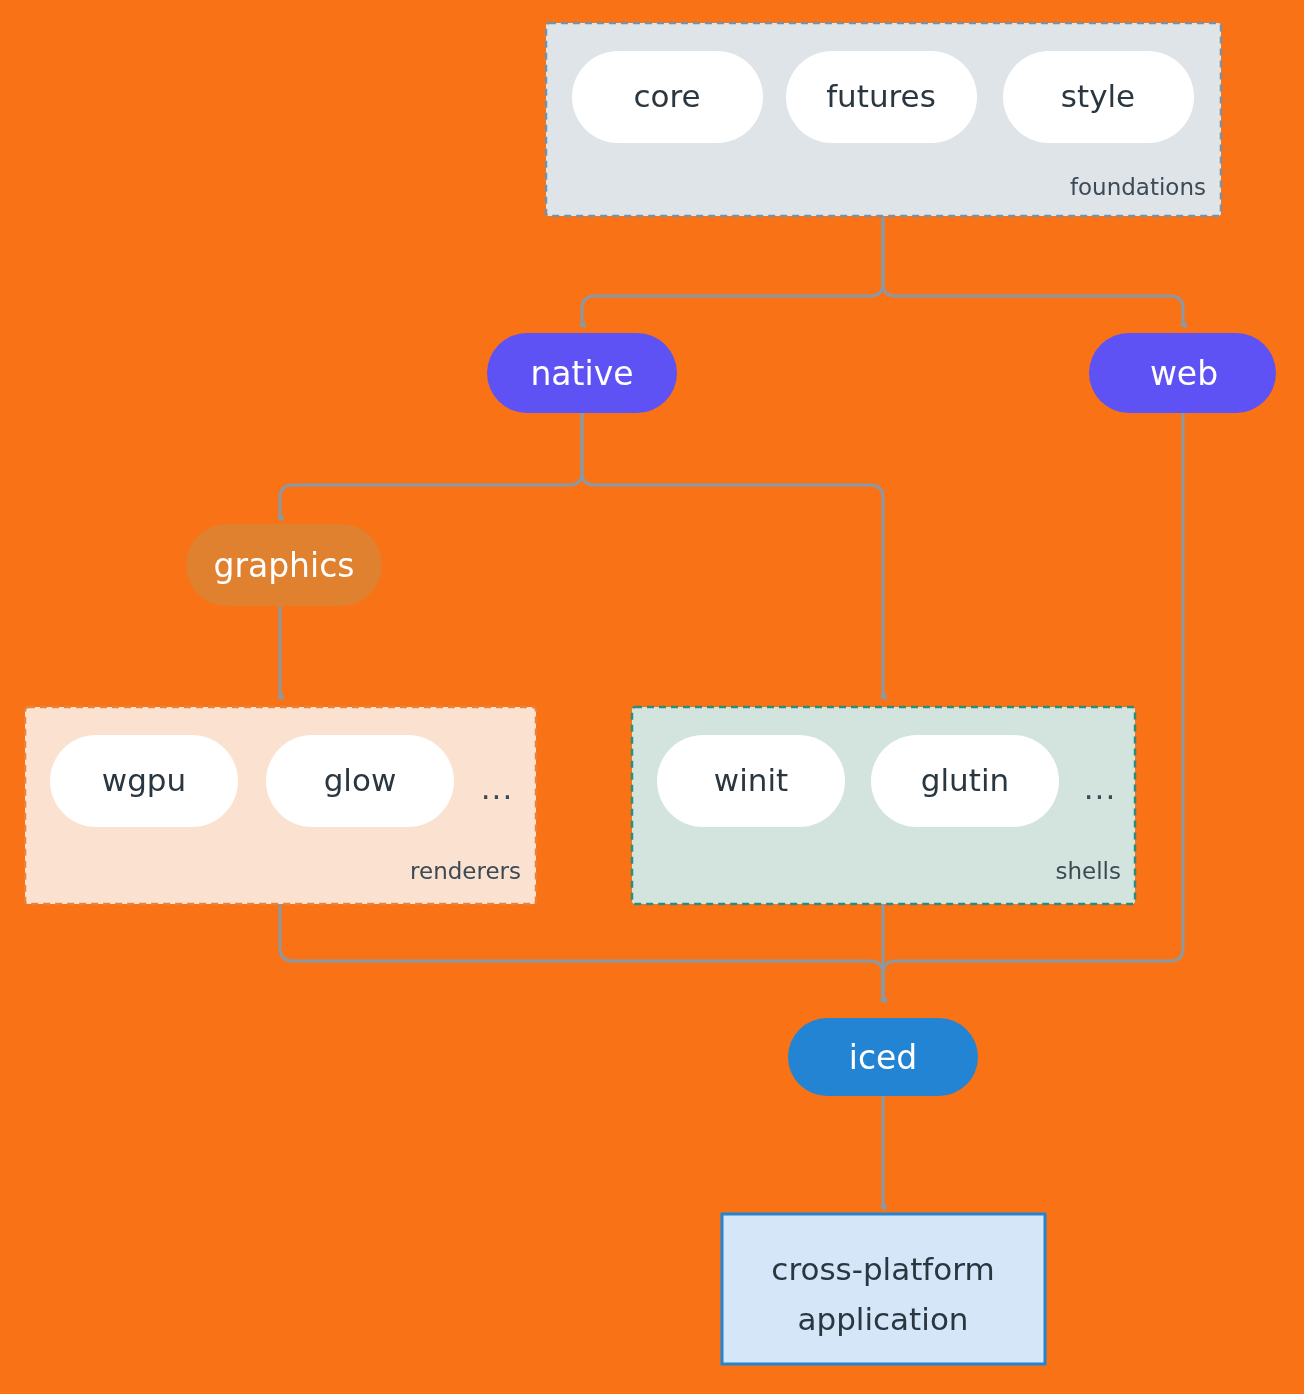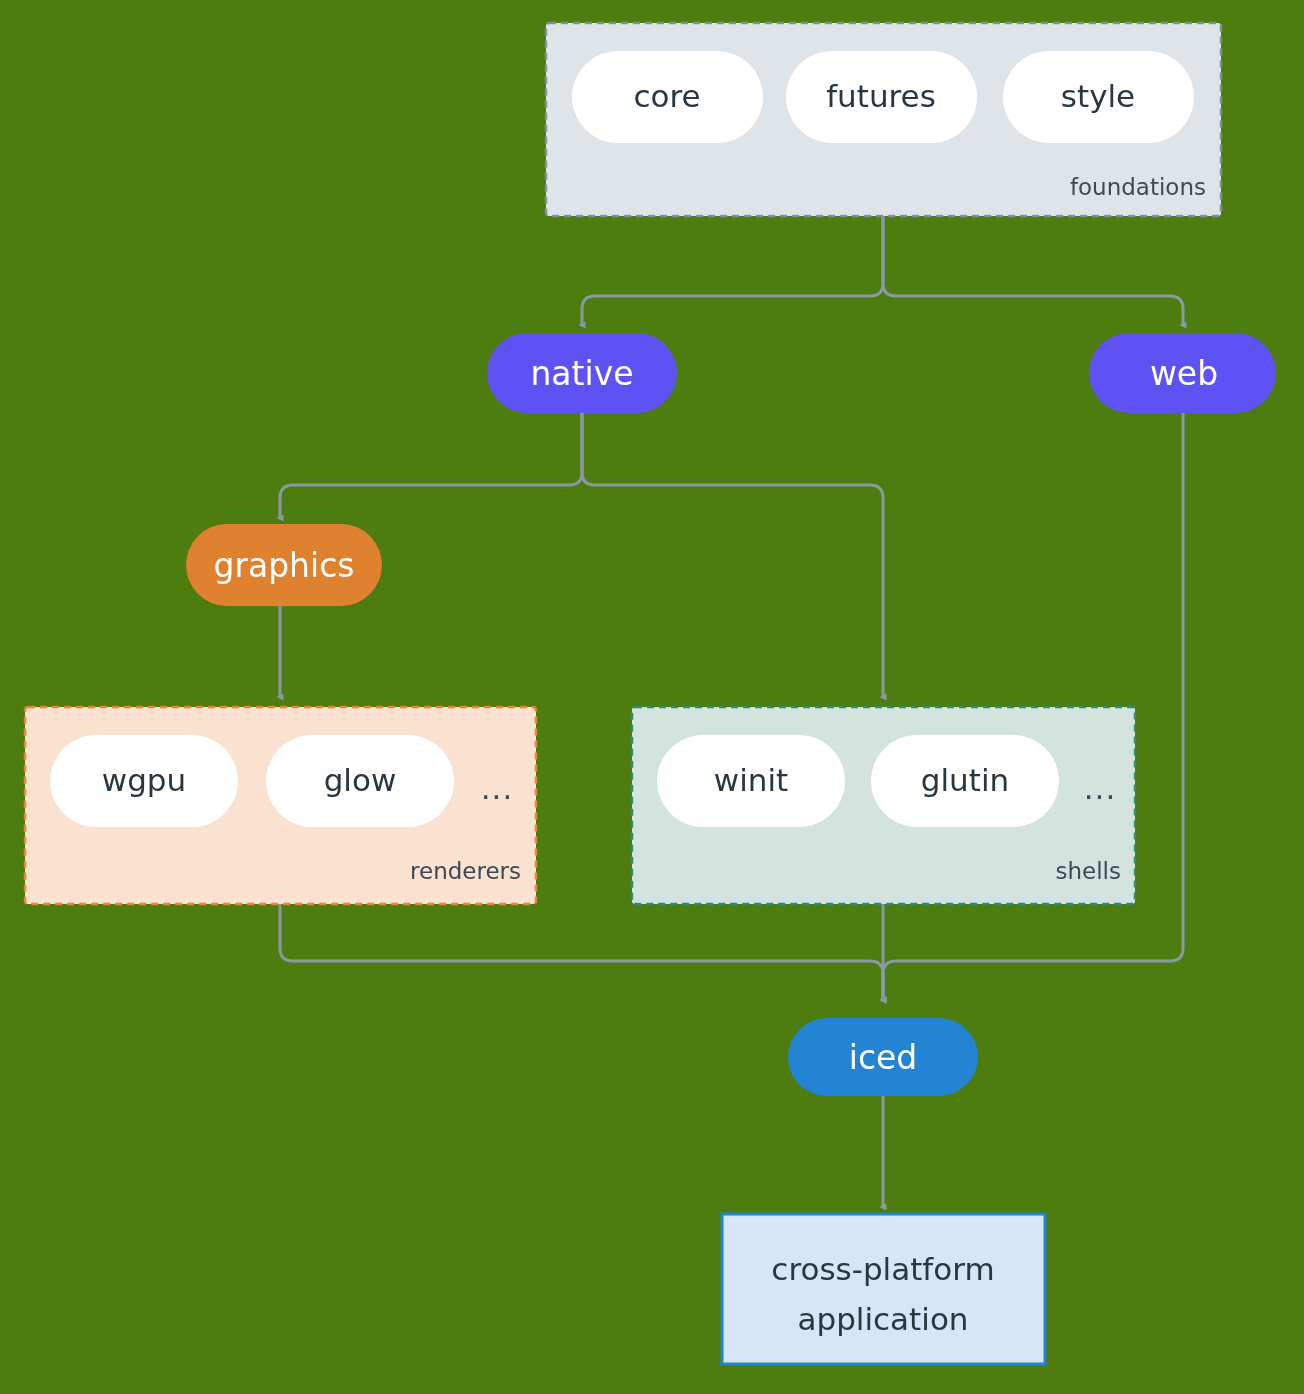--- a/index.html
+++ b/index.html
@@ -10,21 +10,21 @@
   body {
     width: 1304px;
     height: 1394px;
     overflow: hidden;
     font-family: "DejaVu Sans", sans-serif;
   }
   #diagram-root {
     position: relative;
     width: 1304px;
     height: 1394px;
-    background: #4d7c0f;
+    background: #f97316;
   }
   svg#graph {
     position: absolute;
     top: 0;
     left: 0;
     width: 1304px;
     height: 1394px;
     display: block;
   }
   .cluster-rect {

